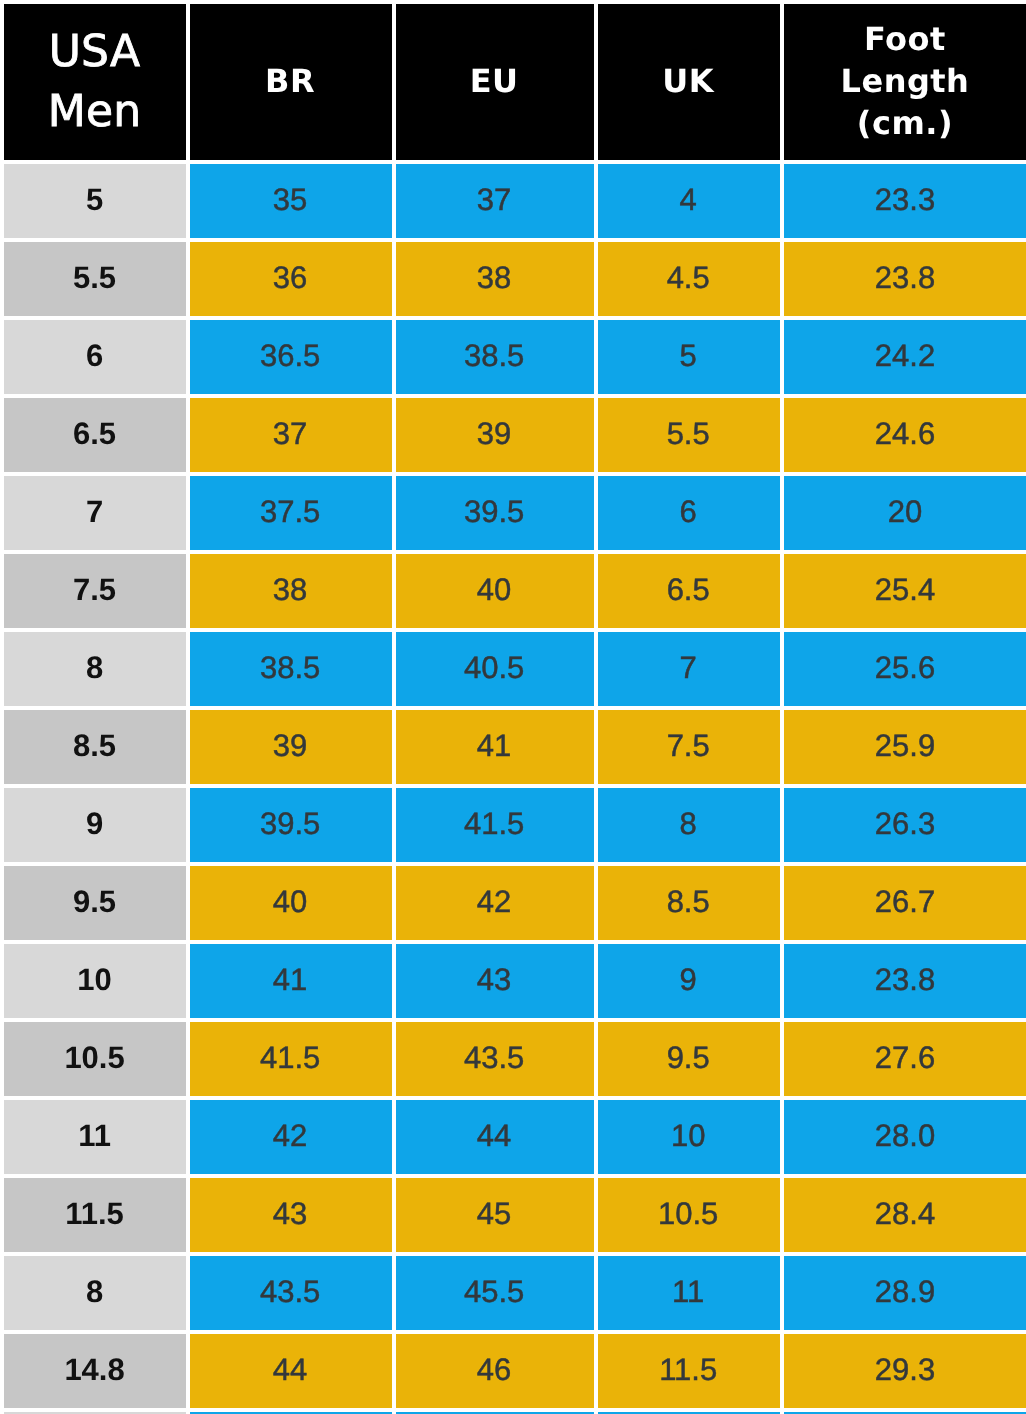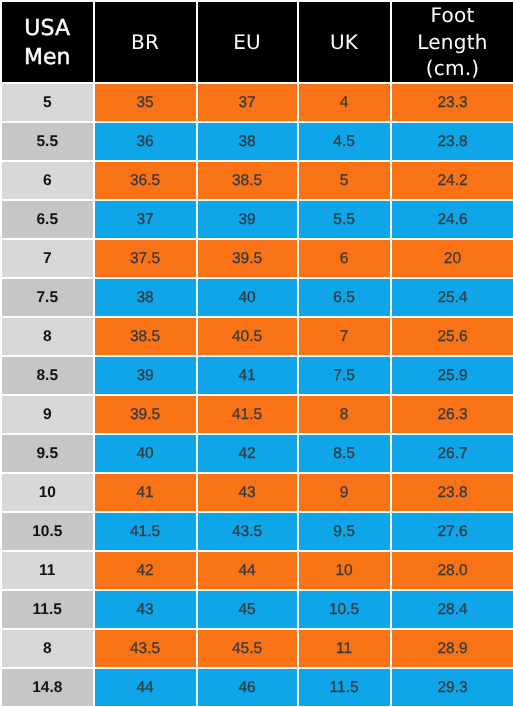--- a/index.html
+++ b/index.html
@@ -39,22 +39,22 @@
     vertical-align: middle;
     padding: 0;
     box-sizing: border-box;
   }
 
   
   thead th {
     background: #000000;
     color: #ffffff;
     font-family: "DejaVu Sans", sans-serif;
-    font-weight: 400;
-    font-size: 20px;
+    font-weight: 700;
+    font-size: 16px;
     letter-spacing: 0.25px;
     height: 79.6px;
     line-height: 1.33;
     border-right: 2.8px solid #ffffff;
     border-bottom: 2.0px solid #ffffff;
   }
   thead th:last-child { border-right: none; }
   thead th.c0 {
     font-family: "DejaVu Sans", sans-serif;
     font-weight: 400;
@@ -75,22 +75,22 @@
     border-right: 2.8px solid #ffffff;
     border-bottom: 2.0px solid #ffffff;
   }
   tbody td:last-child { border-right: none; }
   tbody td span.cell-value {
     display: block;
     position: relative;
     top: 0.6px;
   }
 
-  tbody tr.odd  td    { background: #f97316; }
-  tbody tr.even td    { background: #0ea5e9; }
+  tbody tr.odd  td    { background: #0ea5e9; }
+  tbody tr.even td    { background: #eab308; }
   tbody tr.odd  td.c0 { background: #d8d8d8; }
   tbody tr.even td.c0 { background: #c6c6c6; }
 
   tbody td.c0 {
     color: #111111;
     font-weight: 700;
     -webkit-text-stroke: 0px;
   }
 </style>
 </head>

